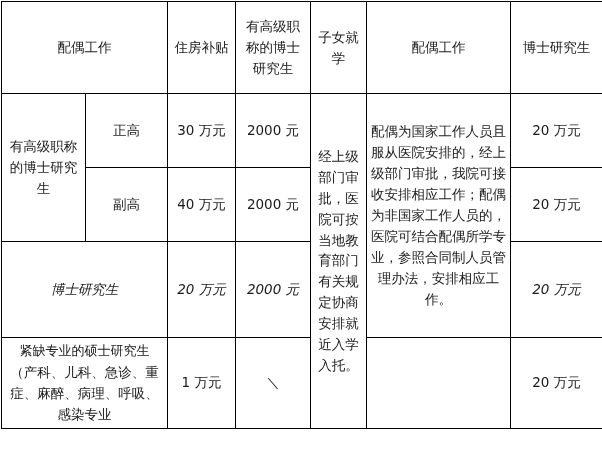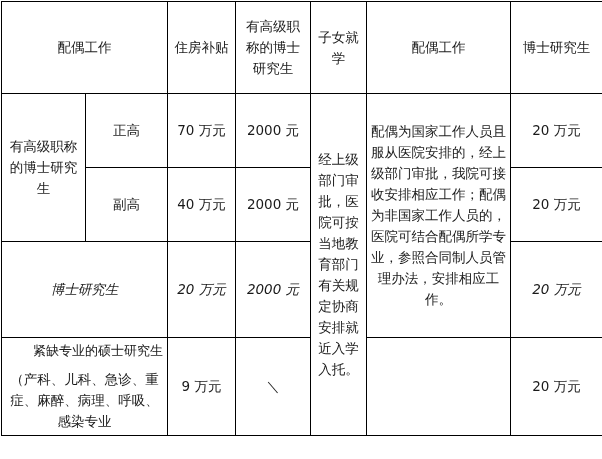--- a/index.html
+++ b/index.html
@@ -61,23 +61,23 @@
     padding: 4px 6px;
   }
   .small-note {
     font-size: 12px;
     line-height: 1.45;
     text-align: left;
     padding: 2px 4px;
   }
   .small-note .title {
     display: block;
-    text-align: right;
+    text-align: center;
     font-size: 13px;
-    margin-bottom: 8px;
+    margin-bottom: 1px;
   }
   .row-h-sub  { height: 74px; }
   .row-h-mid  { height: 96px; font-style: italic; }
   .row-h-last { height: 64px; }
   .blank { font-size: 14px; }
 </style>
 </head>
 <body>
 
 <div class="sheet">
@@ -97,21 +97,21 @@
         <td class="hdr">住房补贴</td>
         <td class="hdr">有高级职称的博士研究生</td>
         <td class="hdr">子女就学</td>
         <td class="hdr">配偶工作</td>
         <td class="hdr">博士研究生</td>
       </tr>
 
       <tr class="row-h-sub">
         <td rowspan="2" class="cell-vertical">有高级职称的博士研究生</td>
         <td>正高</td>
-        <td>70 万元</td>
+        <td>30 万元</td>
         <td>2000 元</td>
         <td rowspan="4" class="children-cell">经上级部门审批，医院可按当地教育部门有关规定协商安排就近入学入托。</td>
         <td rowspan="3" class="spouse-cell">配偶为国家工作人员且服从医院安排的，经上级部门审批，我院可接收安排相应工作；配偶为非国家工作人员的，医院可结合配偶所学专业，参照合同制人员管理办法，安排相应工作。</td>
         <td>20 万元</td>
       </tr>
 
       <tr class="row-h-sub">
         <td>副高</td>
         <td>40 万元</td>
         <td>2000 元</td>
@@ -123,20 +123,20 @@
         <td>20 万元</td>
         <td>2000 元</td>
         <td>20 万元</td>
       </tr>
 
       <tr class="row-h-last">
         <td colspan="2" class="small-note">
           <span class="title">紧缺专业的硕士研究生</span>
           <span>（产科、儿科、急诊、重症、麻醉、病理、呼吸、感染专业</span>
         </td>
-        <td>9 万元</td>
+        <td>1 万元</td>
         <td class="blank">＼</td>
         <td></td>
         <td>20 万元</td>
       </tr>
     </tbody>
   </table>
 </div>
 
 </body></html>

